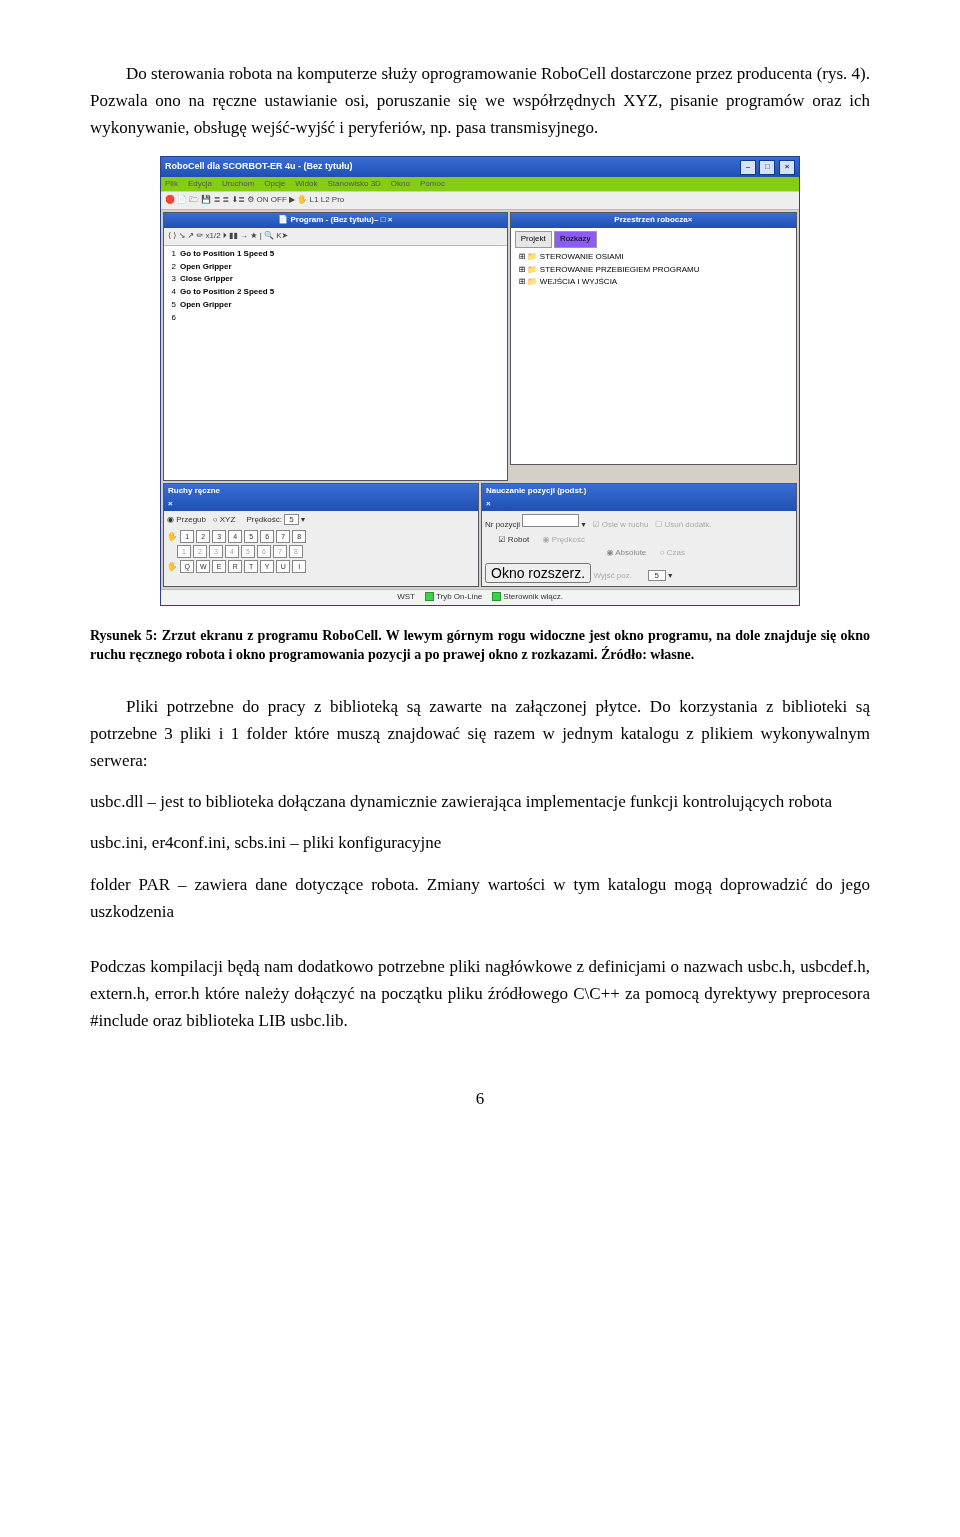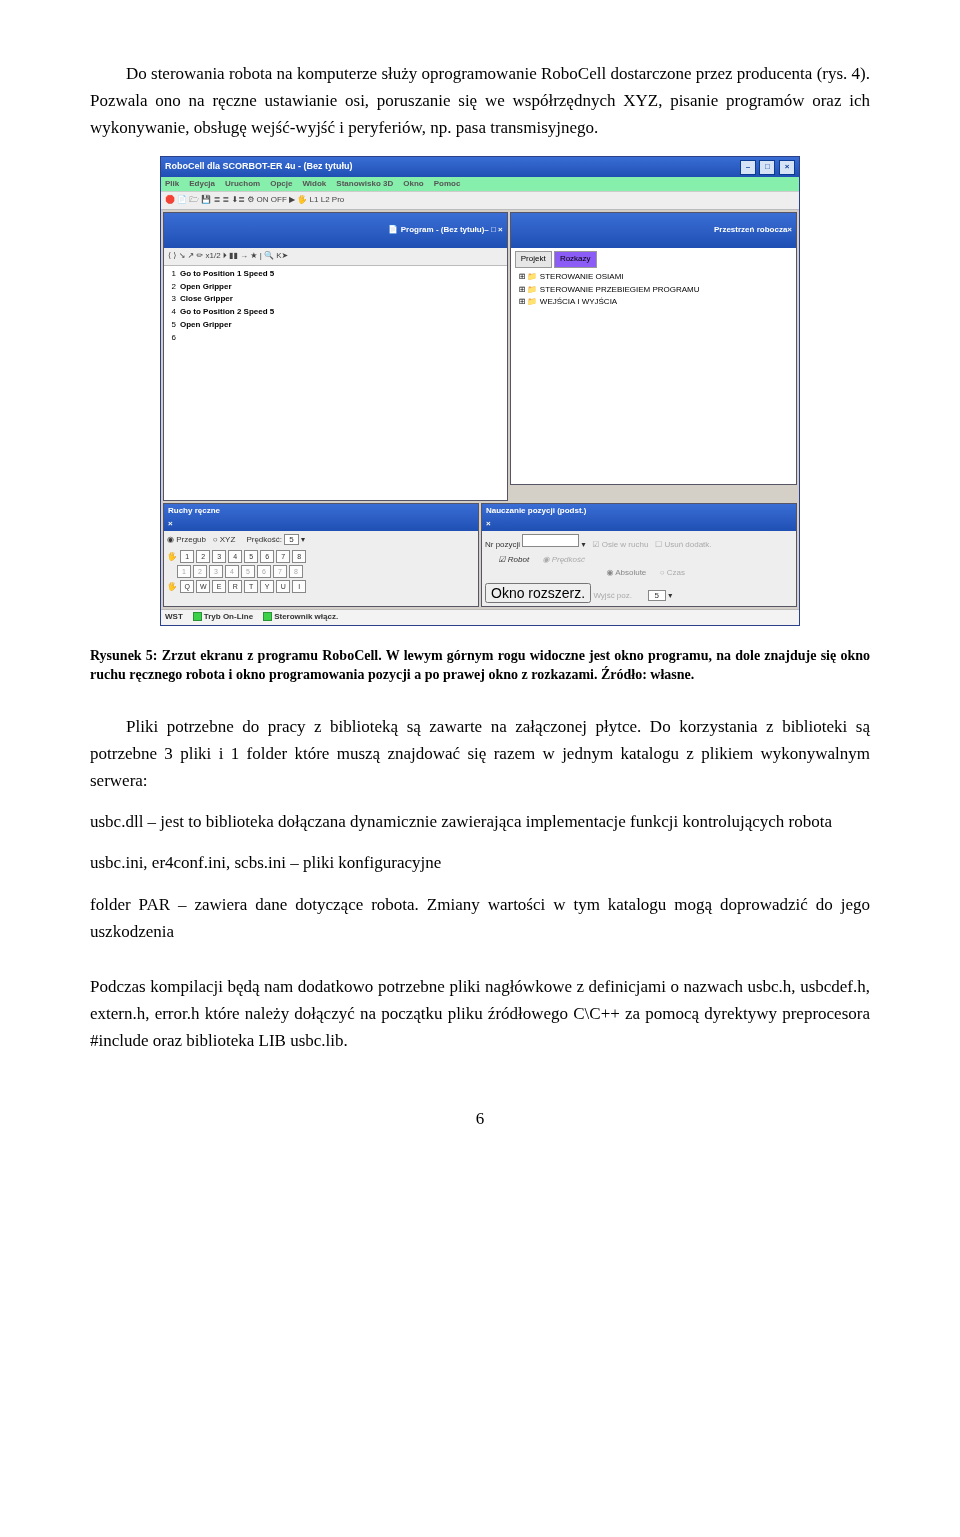--- a/index.html
+++ b/index.html
@@ -44,28 +44,27 @@
     width: 14px; height: 13px;
     background: #d6e2f5;
     border: 1px solid #0b3c91;
     margin-left: 1px;
     text-align: center;
     color: #0b3c91;
     font-size: 8px;
     line-height: 12px;
   }
   .menubar {
-    background: #86efac;
+    background: #84cc16;
     color: #555;
     padding: 1px 4px;
     display: flex;
     gap: 10px;
     border-bottom: 1px solid #ccc;
     font-size: 8px;
-    font-weight: bold;
   }
   .toolbar {
     background: #eee;
     padding: 2px 4px;
     border-bottom: 1px solid #bbb;
     font-size: 8px;
     color: #444;
   }
   .main-area {
     display: flex;
@@ -75,23 +74,23 @@
   }
   .left-col { flex: 1.2; display: flex; flex-direction: column; gap: 2px;}
   .right-col { flex: 1; display: flex; flex-direction: column; gap: 2px;}
   .sub-window {
     border: 1px solid #556;
     background: #f0f0f0;
   }
   .sub-title {
     background: linear-gradient(#3a6ed5,#1f4fb3);
     color: #fff;
-    padding: 11px 4px;
+    padding: 1px 4px;
     display: flex;
-    justify-content: flex-end;
+    justify-content: center;
     font-weight: bold;
     font-size: 8px;
   }
   .sub-body {
     background: #fff;
     padding: 2px;
     font-size: 8px;
     height: 230px;
     overflow: hidden;
   }
@@ -133,23 +132,22 @@
     font-size:8px;
     color:#333;
   }
   .statusbar {
     background:#f3f3f3;
     border-top:1px solid #bbb;
     font-size:8px;
     color:#333;
     padding:1px 4px;
     display:flex;
-    justify-content: flex-start;
+    justify-content: center;
     gap:10px;
-    font-weight:bold;
   }
   .status-dot { display:inline-block; width:7px;height:7px; background:#3bd24a; border:1px solid #2a9235; vertical-align:middle; margin-right:2px;}
   .caption {
     font-weight: bold;
     font-size: 14px;
     line-height: 1.4;
     margin: 6px 0 28px 0;
     text-align: justify;
   }
   .page-num {
@@ -257,21 +255,21 @@
         <div class="panel-title">
           <span>Nauczanie pozycji (podst.)</span>
           <span>×</span>
         </div>
         <div class="panel-body">
           <div>
             <span>Nr pozycji</span>
             <span style="border:1px solid #888;background:#fff;display:inline-block;width:55px;height:11px;"></span> ▾
             &nbsp; <span style="color:#aaa">☑ Osie w ruchu &nbsp; ☐ Usuń dodatk.</span>
           </div>
-          <div style="margin-top:2px;font-style:italic;">
+          <div style="margin-top:2px;">
             &nbsp;&nbsp;&nbsp;&nbsp;&nbsp;
             <label>☑ <span>Robot</span></label>
             &nbsp;&nbsp;&nbsp;&nbsp;
             <span style="color:#aaa;">◉ Prędkość</span>
           </div>
           <div style="margin-top:0;text-align:center;">
             &nbsp;&nbsp;&nbsp;&nbsp;&nbsp;
             <label style="color:#888;">◉ <span>Absolute</span></label>
             &nbsp;&nbsp;&nbsp;&nbsp;
             <span style="color:#aaa;">○ Czas</span>

